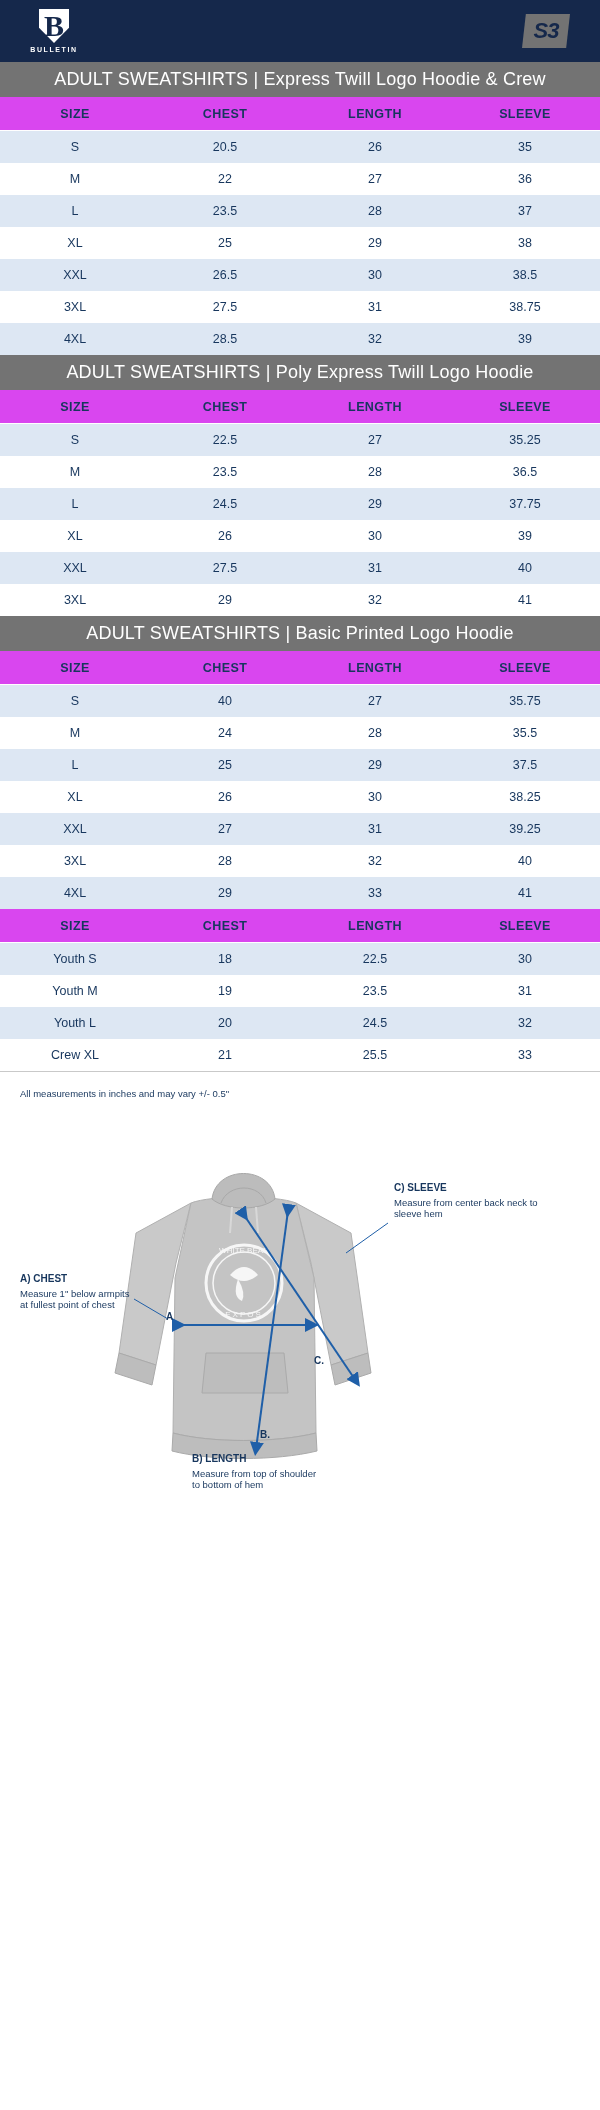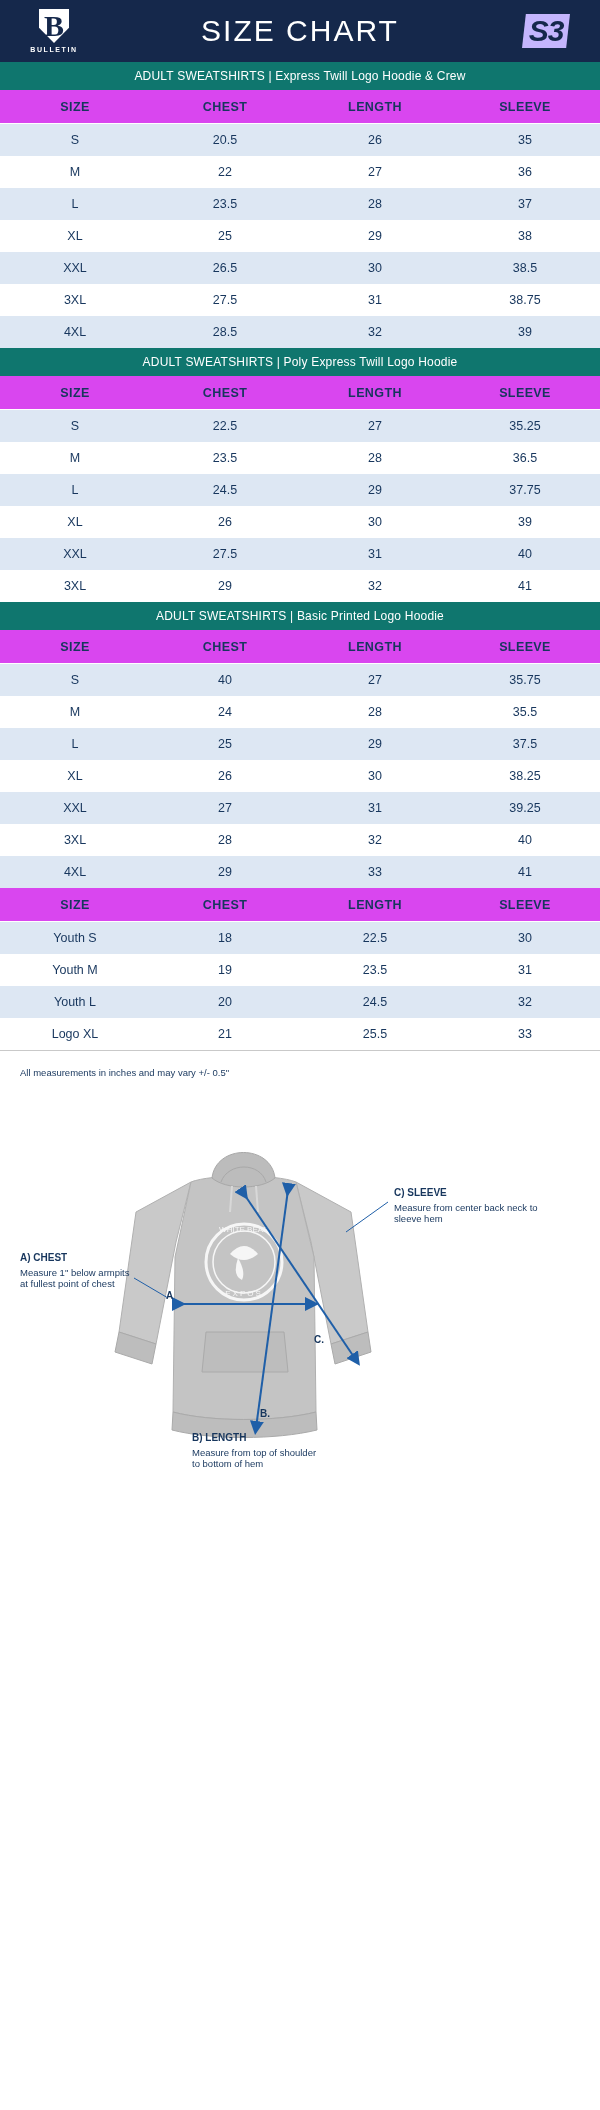--- a/index.html
+++ b/index.html
@@ -52,36 +52,36 @@
     text-align:center;
     color:#ffffff;
     font-size:30px;
     letter-spacing:2px;
     font-weight:normal;
     font-family:"Liberation Sans", sans-serif;
   }
   .brand-right { width:80px; display:flex; justify-content:center; }
   .s3-mark {
     width:48px; height:34px;
-    background:#c4b5fd;
+    background:#737373;
     display:flex; align-items:center; justify-content:center;
     color:#15284b;
     font-weight:bold;
     font-style:italic;
-    font-size:30px;
+    font-size:22px;
     letter-spacing:-1px;
     clip-path: polygon(8% 0, 100% 0, 92% 100%, 0 100%);
   }
 
   
   .section-bar {
-    background:#0f766e;
+    background:#737373;
     color:#ffffff;
     text-align:center;
-    font-size:12px;
+    font-size:18px;
     padding:7px 4px;
     letter-spacing:0.2px;
   }
 
   
   table { width:100%; border-collapse:collapse; }
   th, td {
     text-align:center;
     font-size:12.5px;
     color:#17365d;
@@ -118,37 +118,36 @@
   .diagram {
     position:relative;
     width:568px;
     height:420px;
     margin:0 auto;
   }
   .diagram svg { position:absolute; left:0; top:0; }
   .callout { position:absolute; font-size:9.5px; line-height:1.25; color:#17365d; }
   .callout .ttl { font-weight:bold; font-size:10px; display:block; margin-bottom:2px; }
   .c-chest { left:4px; top:170px; width:110px; }
-  .c-sleeve { left:378px; top:105px; width:150px; }
+  .c-sleeve { left:378px; top:79px; width:150px; }
   .c-length { left:176px; top:350px; width:130px; text-align:left; }
   .lbl { position:absolute; font-size:10px; font-weight:bold; color:#17365d; }
 </style>
 </head>
 <body>
 
 <div class="page">
 
   <div class="header">
     <div class="brand-left">
       <div class="bulletin-mark">
         <span>B</span>
       </div>
       <div class="bulletin-word">BULLETIN</div>
     </div>
-    <div class="header-title">SIZE CHART</div>
     <div class="brand-right">
       <div class="s3-mark">S3</div>
     </div>
   </div>
 
   <div id="sections">
       <div class="section-bar">ADULT SWEATSHIRTS | Express Twill Logo Hoodie &amp; Crew</div>
       <table>
         <thead>
           <tr>
@@ -329,21 +328,21 @@
             <td>23.5</td>
             <td>31</td>
           </tr>
           <tr>
             <td>Youth L</td>
             <td>20</td>
             <td>24.5</td>
             <td>32</td>
           </tr>
           <tr>
-            <td>Logo XL</td>
+            <td>Crew XL</td>
             <td>21</td>
             <td>25.5</td>
             <td>33</td>
           </tr>
         </tbody>
       </table>
     </div>
 
   <div class="divider"></div>
 

